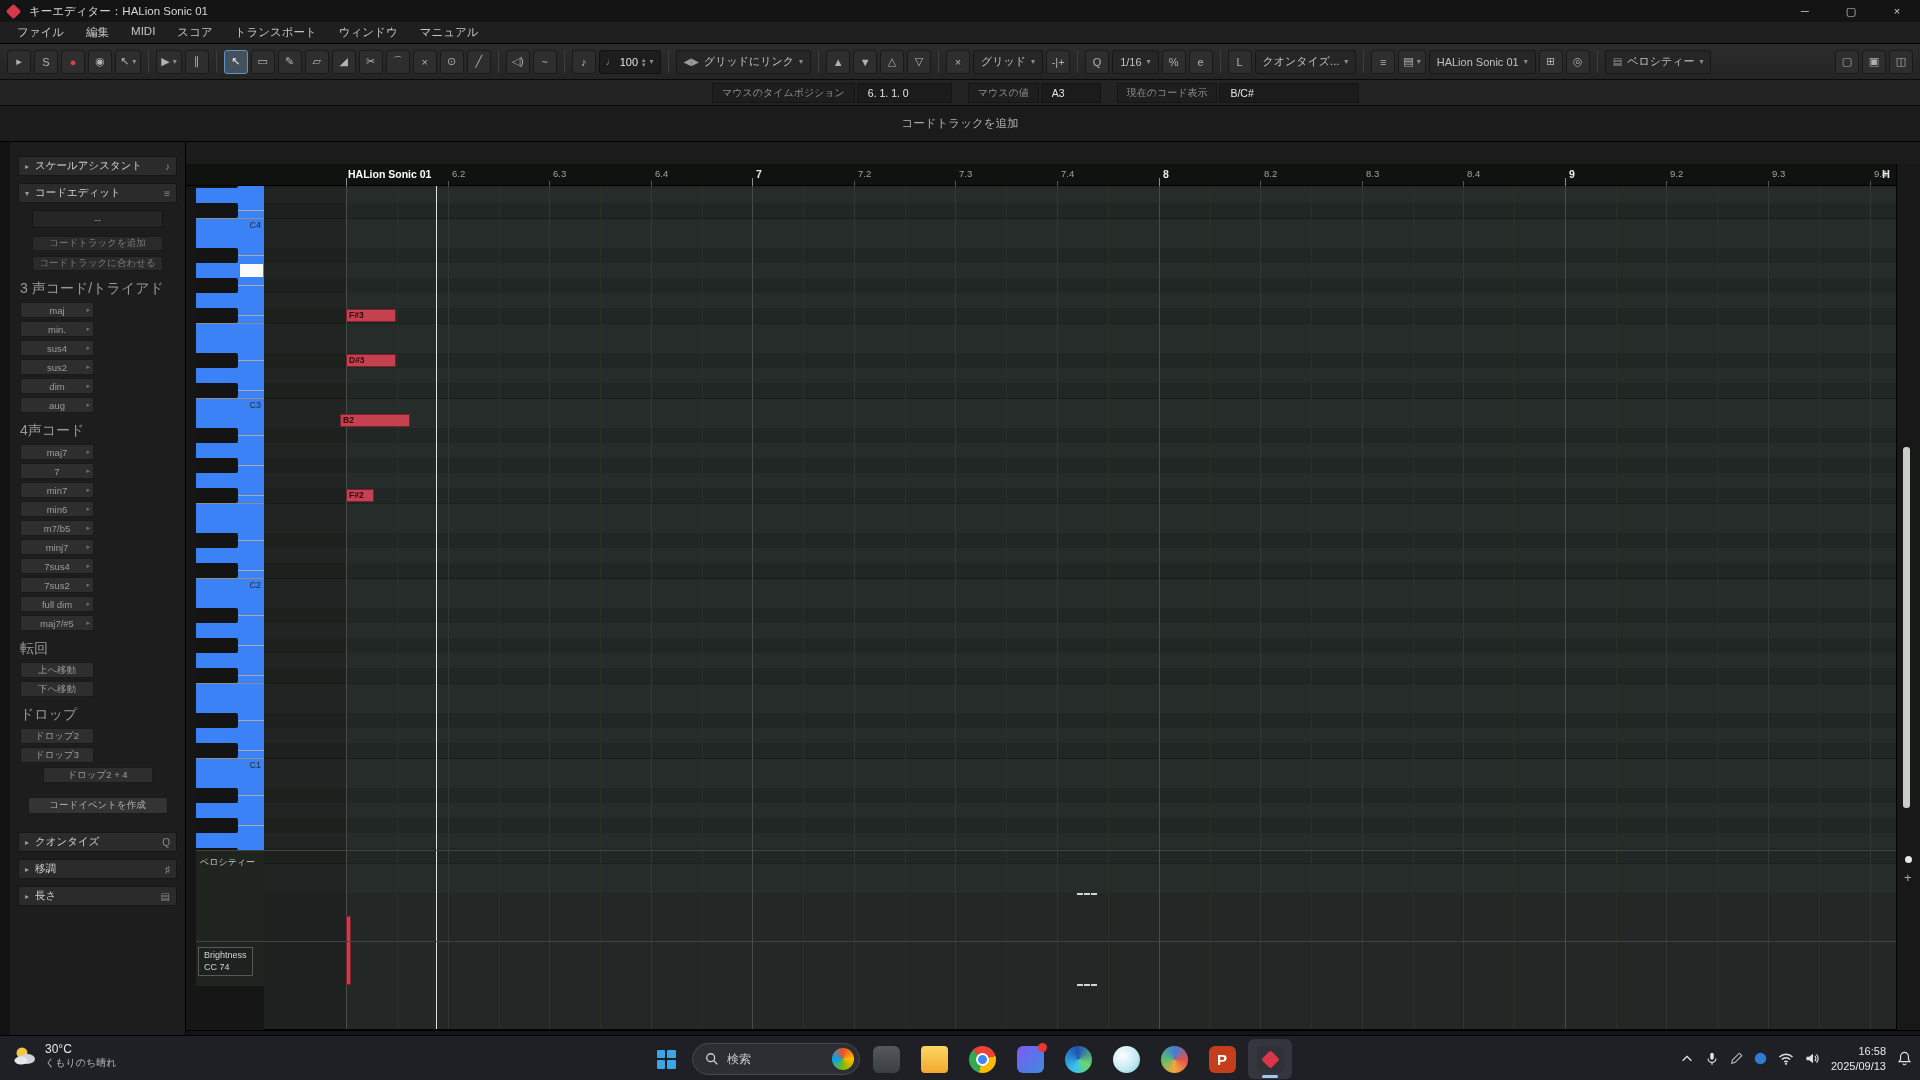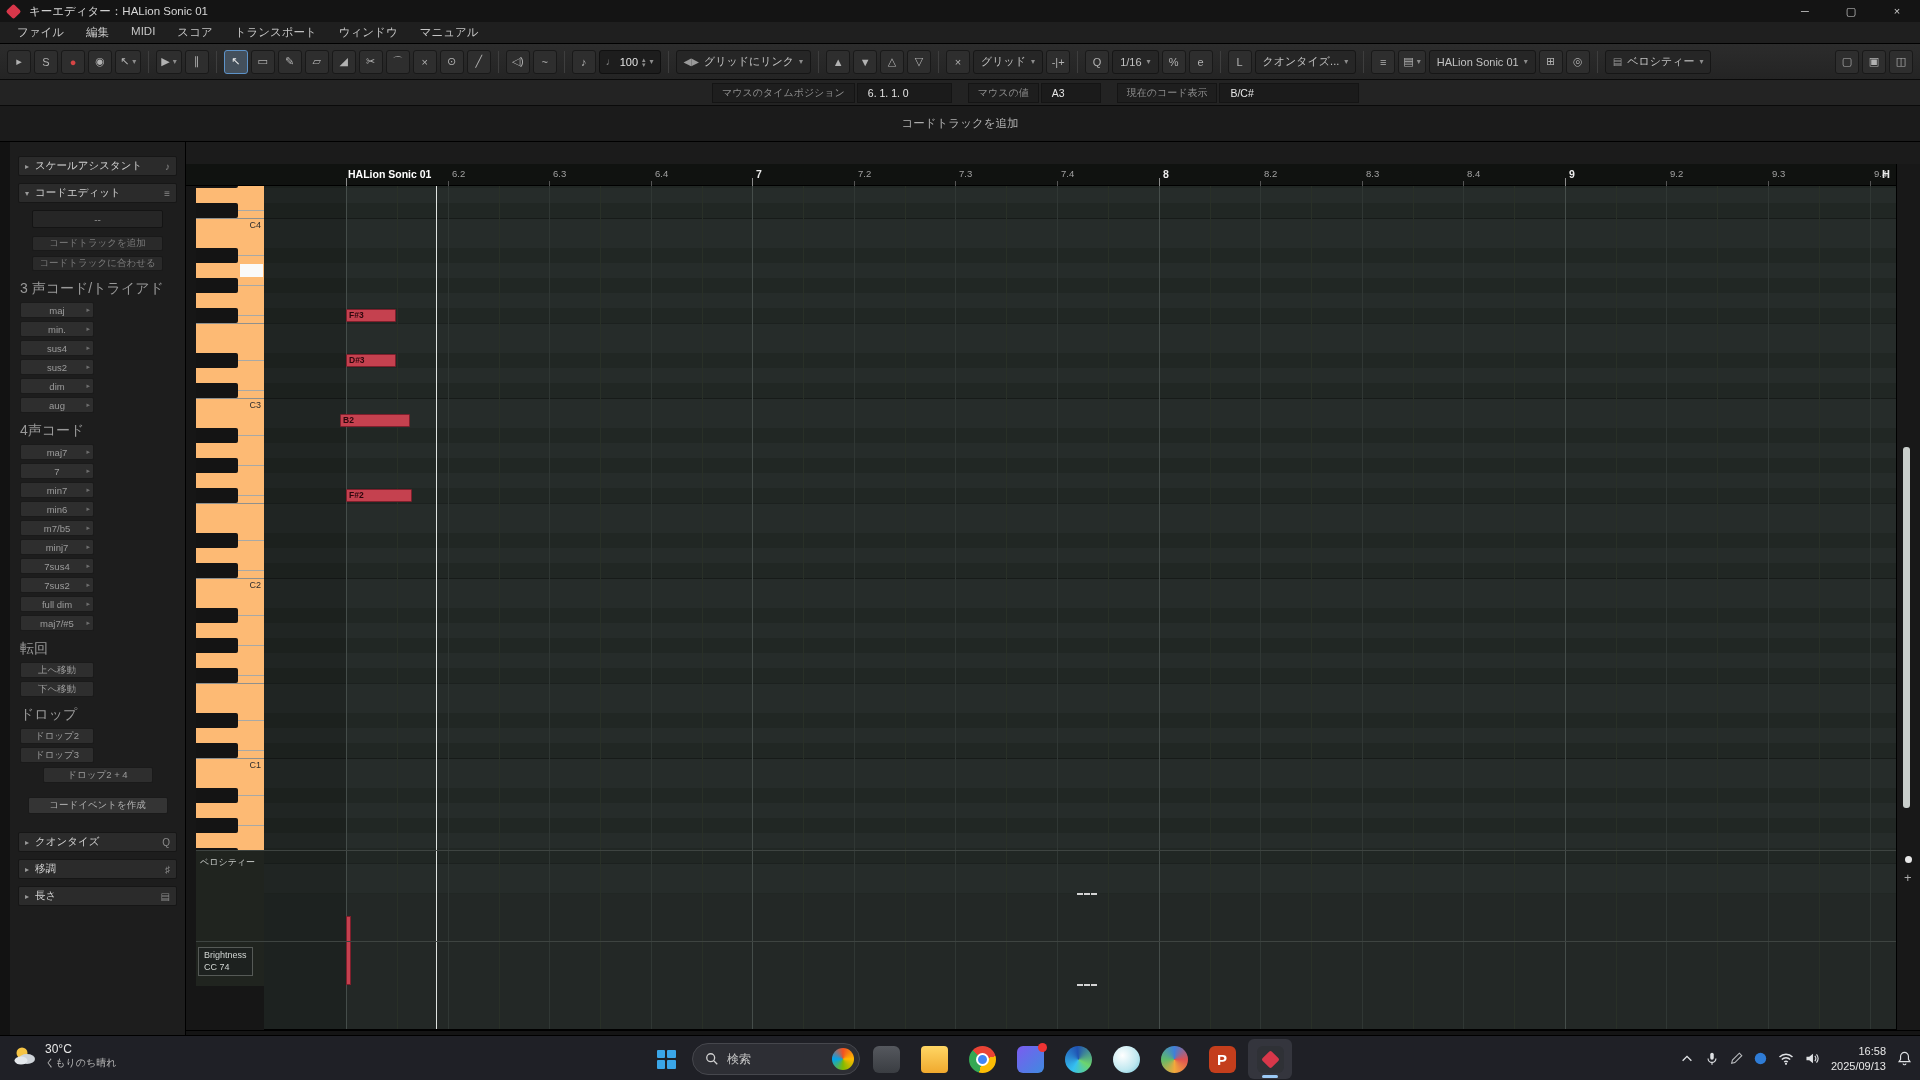--- a/index.html
+++ b/index.html
@@ -62,21 +62,21 @@
   .espacer { position:absolute; top:0; left:0; right:0; height:22px; background:#1b1b1b; }
   .ruler { position:absolute; top:22px; left:0; right:24px; height:22px; background:#101210; border-bottom:1px solid #000; }
   .ruler-grid { position:absolute; left:78px; top:0; width:1632px; height:22px; overflow:hidden; }
   .tick-label { position:absolute; top:4px; font-size:9.5px; color:#a2a2a2; }
   .tick-label.bar { color:#ececec; font-size:10.5px; font-weight:bold; }
   .tick-mark { position:absolute; bottom:0; width:1px; height:5px; background:#555; }
   .tick-mark.bar { height:8px; background:#8a8a8a; }
   .part-name { position:absolute; left:84px; top:4px; font-size:10.5px; font-weight:bold; color:#fff; white-space:nowrap; }
   .ruler-h { position:absolute; right:6px; top:4px; font-weight:bold; color:#e8e8e8; font-size:11px; }
 
-  .keyboard { position:absolute; left:10px; top:44px; width:68px; height:708px; background:#fdba74; overflow:hidden; }
+  .keyboard { position:absolute; left:10px; top:44px; width:68px; height:708px; background:#3b82f6; overflow:hidden; }
   .kb-black { position:absolute; left:0; width:42px; height:15px; background:#141414; border-radius:0 2px 2px 0; }
   .kb-line { position:absolute; left:0; width:68px; height:1px; background:#8f908d; }
   .kb-shortline { position:absolute; left:42px; width:26px; height:1px; background:#a8a9a6; }
   .kb-label { position:absolute; right:3px; font-size:9px; color:#2c2c2c; }
   .kb-hover { position:absolute; left:44px; width:23px; height:13px; background:#fafafa; }
 
   .gridcol { position:absolute; left:78px; top:44px; width:1632px; height:844px; background:#232826; overflow:hidden; border-bottom:1px solid #000; }
   .grow { position:absolute; left:0; width:100%; height:15px; }
   .grow.white { background:#262c2a; }
   .grow.black { background:#212724; }
@@ -639,21 +639,21 @@
         <div class="vline half" style="left: 1351.5px;"></div>
         <div class="vline beat" style="left: 1402px;"></div>
         <div class="vline half" style="left: 1453px;"></div>
         <div class="vline beat" style="left: 1504px;"></div>
         <div class="vline half" style="left: 1555px;"></div>
         <div class="vline beat" style="left: 1606px;"></div>
         <div class="part-shade"></div>
         <div class="note" style="left: 82px; width: 50px; top: 122.5px;">F#3</div>
         <div class="note" style="left: 82px; width: 50px; top: 167.5px;">D#3</div>
         <div class="note" style="left: 76px; width: 70px; top: 227.5px;">B2</div>
-        <div class="note" style="left: 82px; width: 66px; top: 302.5px;">F#2</div>
+        <div class="note" style="left: 82px; width: 28px; top: 302.5px;">F#2</div>
         <div class="velbar" style="left: 82px; width: 5px; top: 730px; height: 69px;"></div>
         <div class="dash-handle" style="left: 813px; top: 707px;"></div>
         <div class="dash-handle" style="left: 813px; top: 798px;"></div>
         <div class="playhead" style="left: 172px;"></div>
       </div>
     <div class="lane-head" style="top:708px;height:136px;"></div>
     <div class="esep" style="top:708px;"></div>
     <div class="esep" style="top:799px;"></div>
     <div class="lane-label" style="top:714px;">ベロシティー</div>
     <div class="ctrl-box" style="top:805px;">

